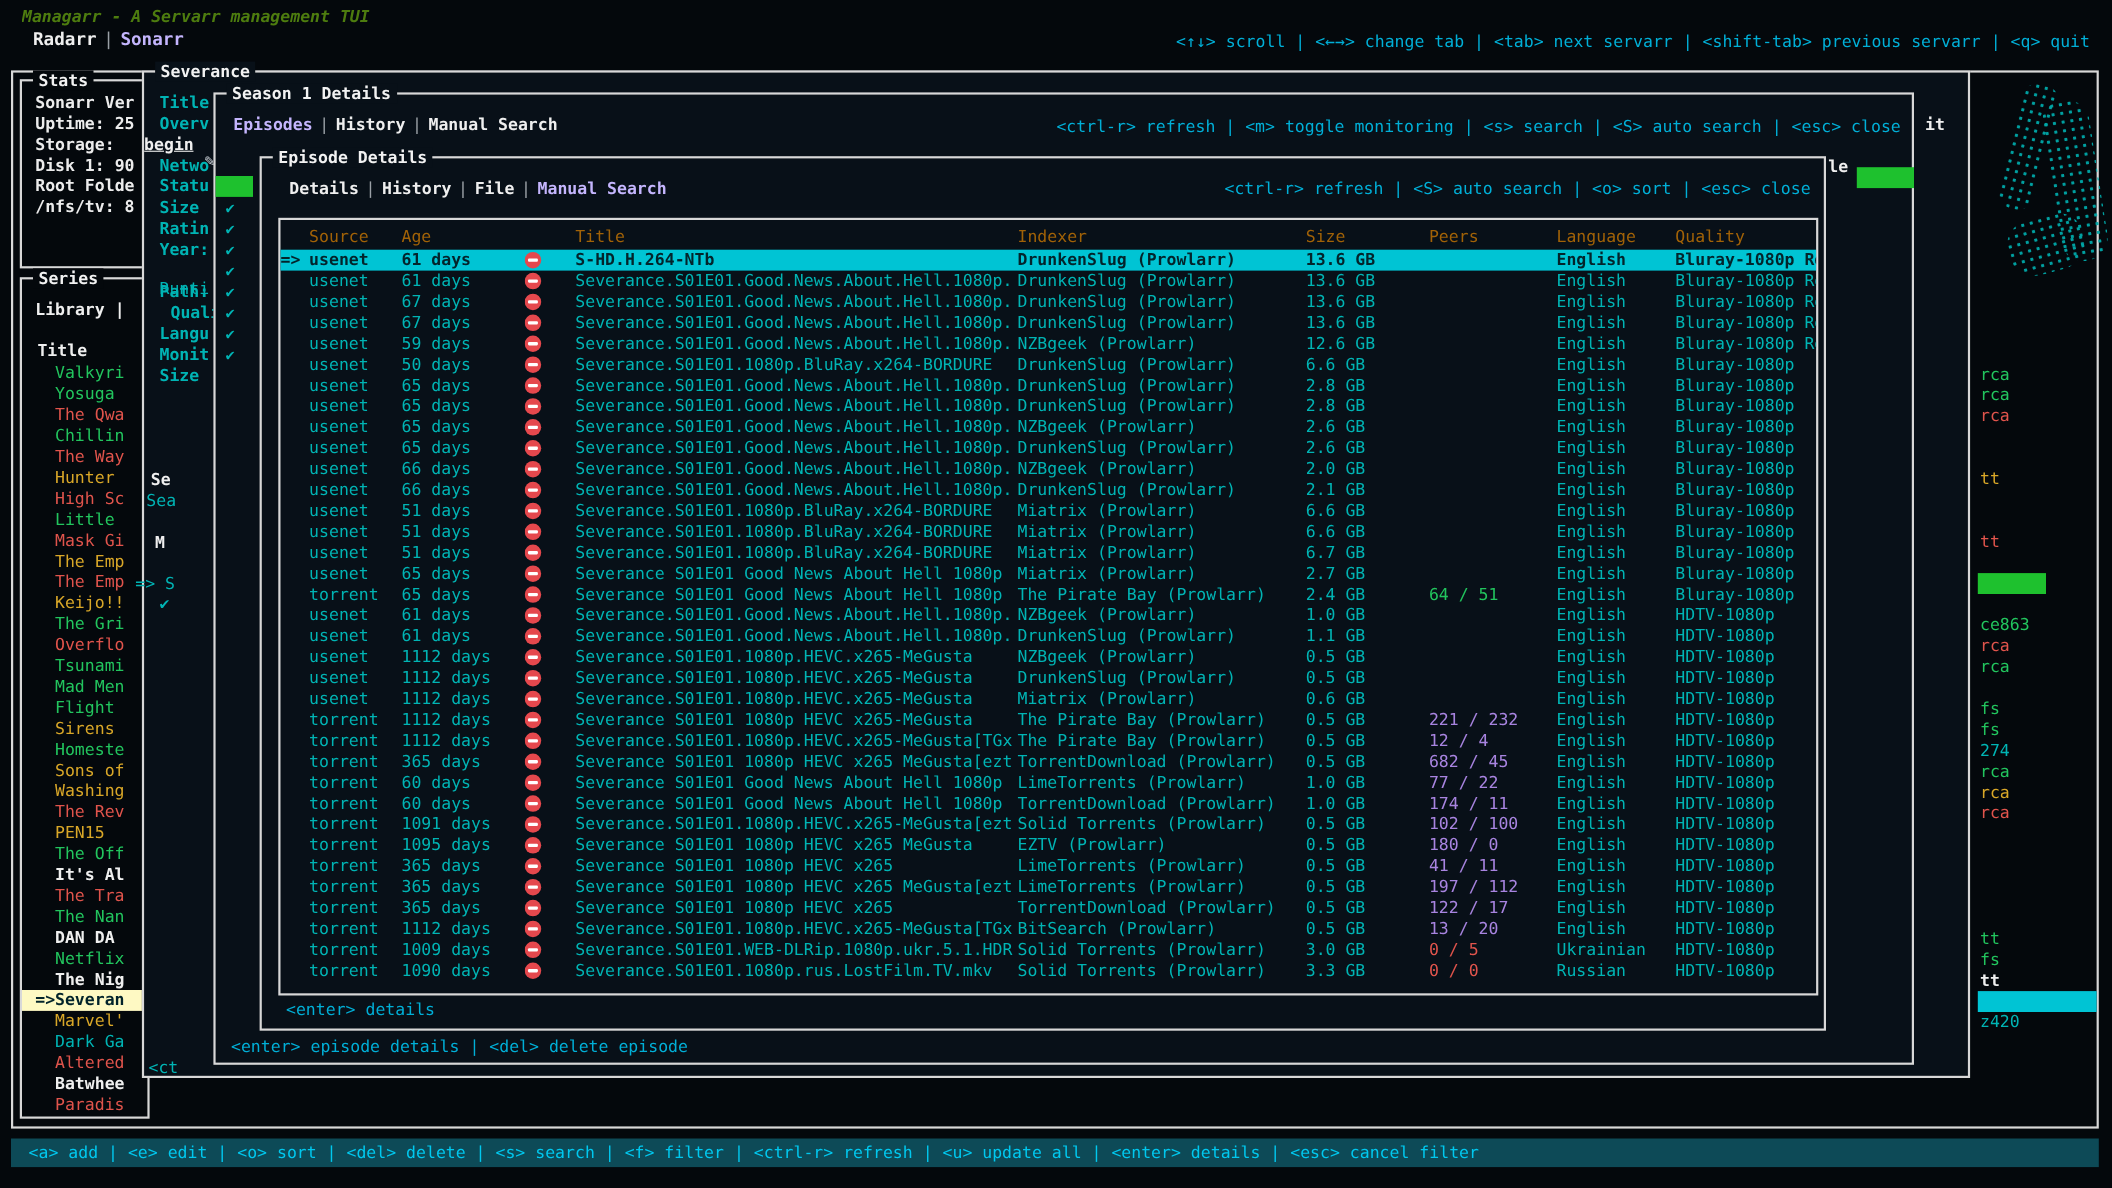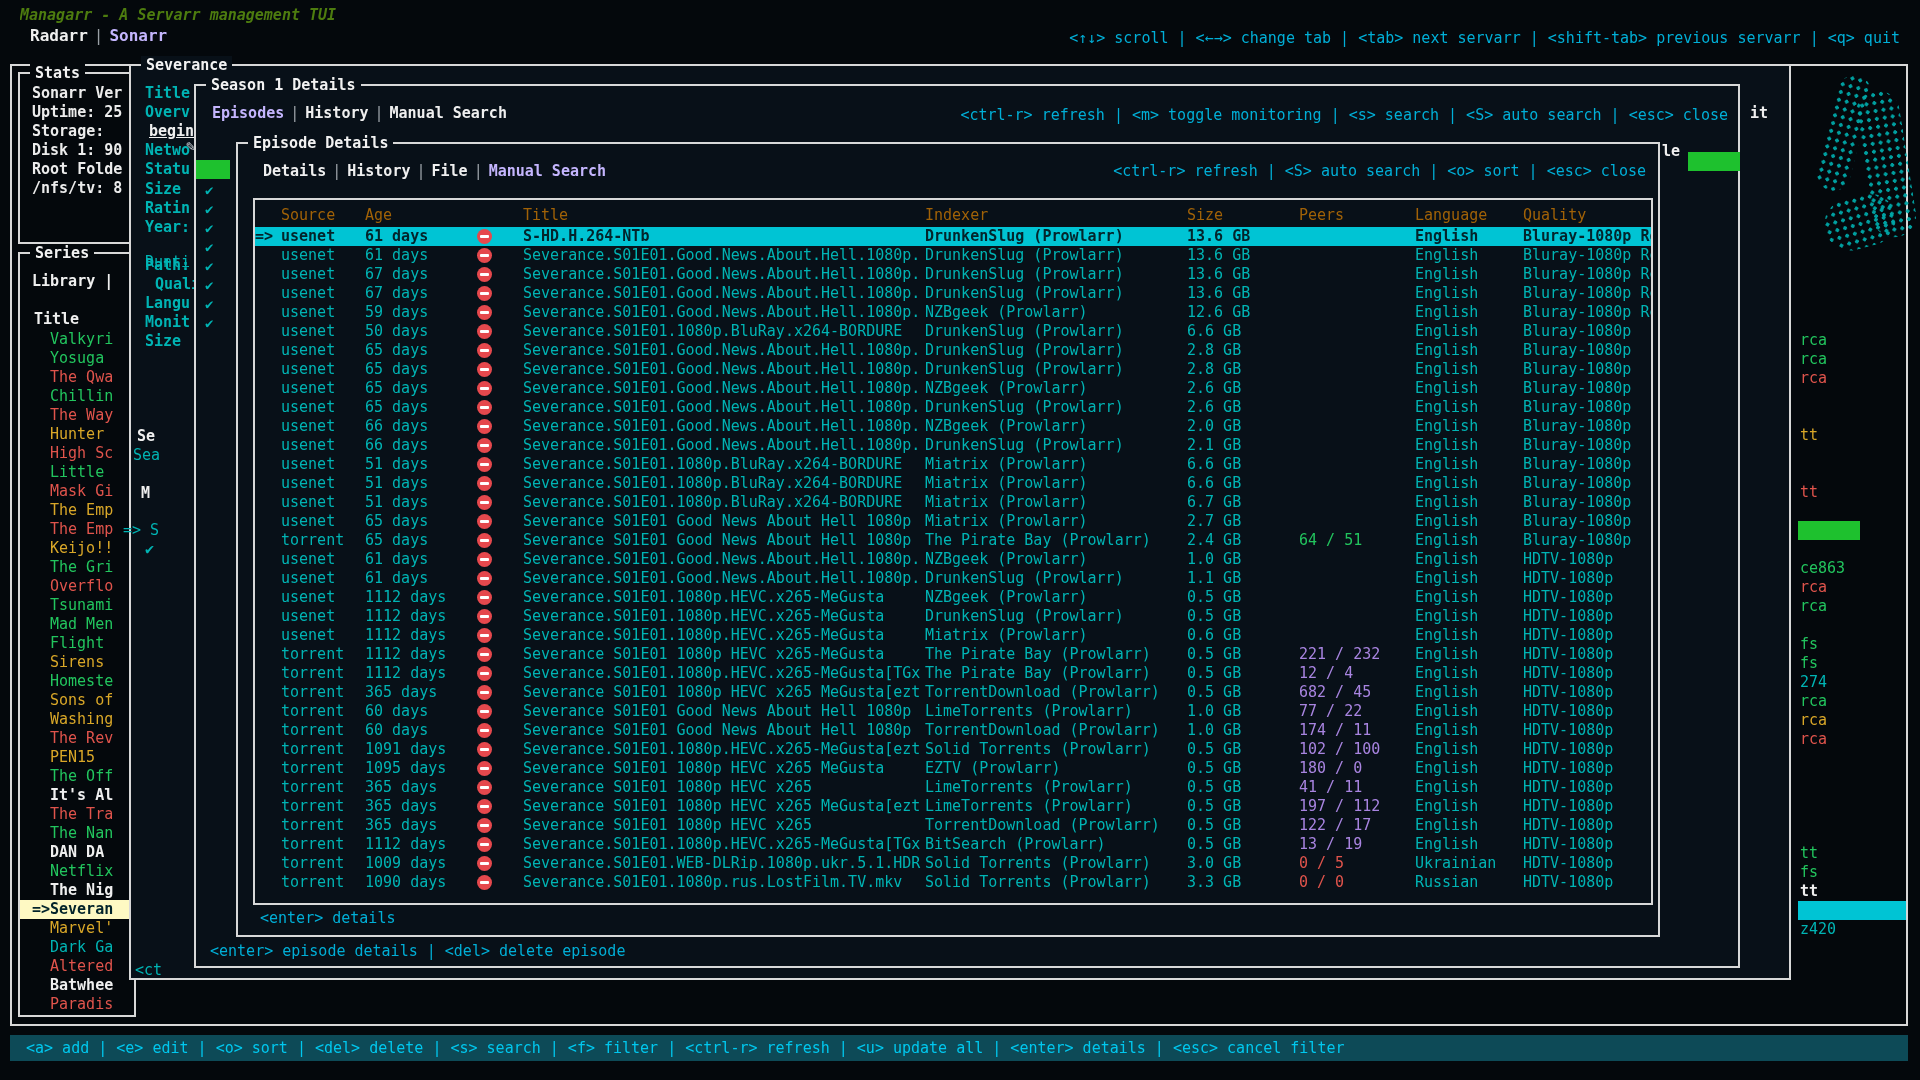--- a/index.html
+++ b/index.html
@@ -109,21 +109,21 @@
       <div class="series-item white"><span class="pre"></span><span>Batwhee</span></div>
       <div class="series-item red"><span class="pre"></span><span>Paradis</span></div>
     </div>
 </div>
 
 <div class="frame opaque" style="left:129px;top:64px;width:1662px;height:916px">
   <span class="ptitle mtitle">Severance</span>
   <div id="sev-rows">
       <span class="abs nowrap teal" style="font-weight: bold; left: 14px; top: 18px;">Title</span>
       <span class="abs nowrap teal" style="font-weight: bold; left: 14px; top: 37.1px;">Overv</span>
-      <span class="abs nowrap white" style="left: 18px; top: 56.2px; text-decoration: underline;">begin</span>
+      <span class="abs nowrap white" style="left: 0px; top: 56.2px; text-decoration: underline;">begin</span>
       <span class="abs nowrap teal" style="font-weight: bold; left: 14px; top: 75.3px;">Netwo</span>
       <span class="abs nowrap teal" style="font-weight: bold; left: 14px; top: 94.4px;">Statu</span>
       <span class="abs nowrap teal" style="font-weight: bold; left: 14px; top: 113.5px;">Size</span>
       <span class="abs nowrap teal" style="font-weight: bold; left: 14px; top: 132.6px;">Ratin</span>
       <span class="abs nowrap teal" style="font-weight: bold; left: 14px; top: 151.7px;">Year:</span>
       <span class="abs nowrap teal" style="font-weight: normal; left: 14px; top: 187px;">Runti</span>
       <span class="abs nowrap teal" style="font-weight: bold; left: 14px; top: 189.9px;">Path:</span>
       <span class="abs nowrap teal" style="font-weight: bold; left: 24px; top: 209px;">Quali</span>
       <span class="abs nowrap teal" style="font-weight: bold; left: 14px; top: 228.1px;">Langu</span>
       <span class="abs nowrap teal" style="font-weight: bold; left: 14px; top: 247.2px;">Monit</span>
@@ -555,21 +555,21 @@
           <span>HDTV-1080p</span>
         </div>
         <div class="rrow">
           <span></span>
           <span>torrent</span>
           <span>1112 days</span>
           <span><span class="noentry"></span></span>
           <span>Severance.S01E01.1080p.HEVC.x265-MeGusta[TGx</span>
           <span>BitSearch (Prowlarr)</span>
           <span>0.5 GB</span>
-          <span class="purple">13 / 19</span>
+          <span class="purple">13 / 20</span>
           <span>English</span>
           <span>HDTV-1080p</span>
         </div>
         <div class="rrow">
           <span></span>
           <span>torrent</span>
           <span>1009 days</span>
           <span><span class="noentry"></span></span>
           <span>Severance.S01E01.WEB-DLRip.1080p.ukr.5.1.HDR</span>
           <span>Solid Torrents (Prowlarr)</span>

